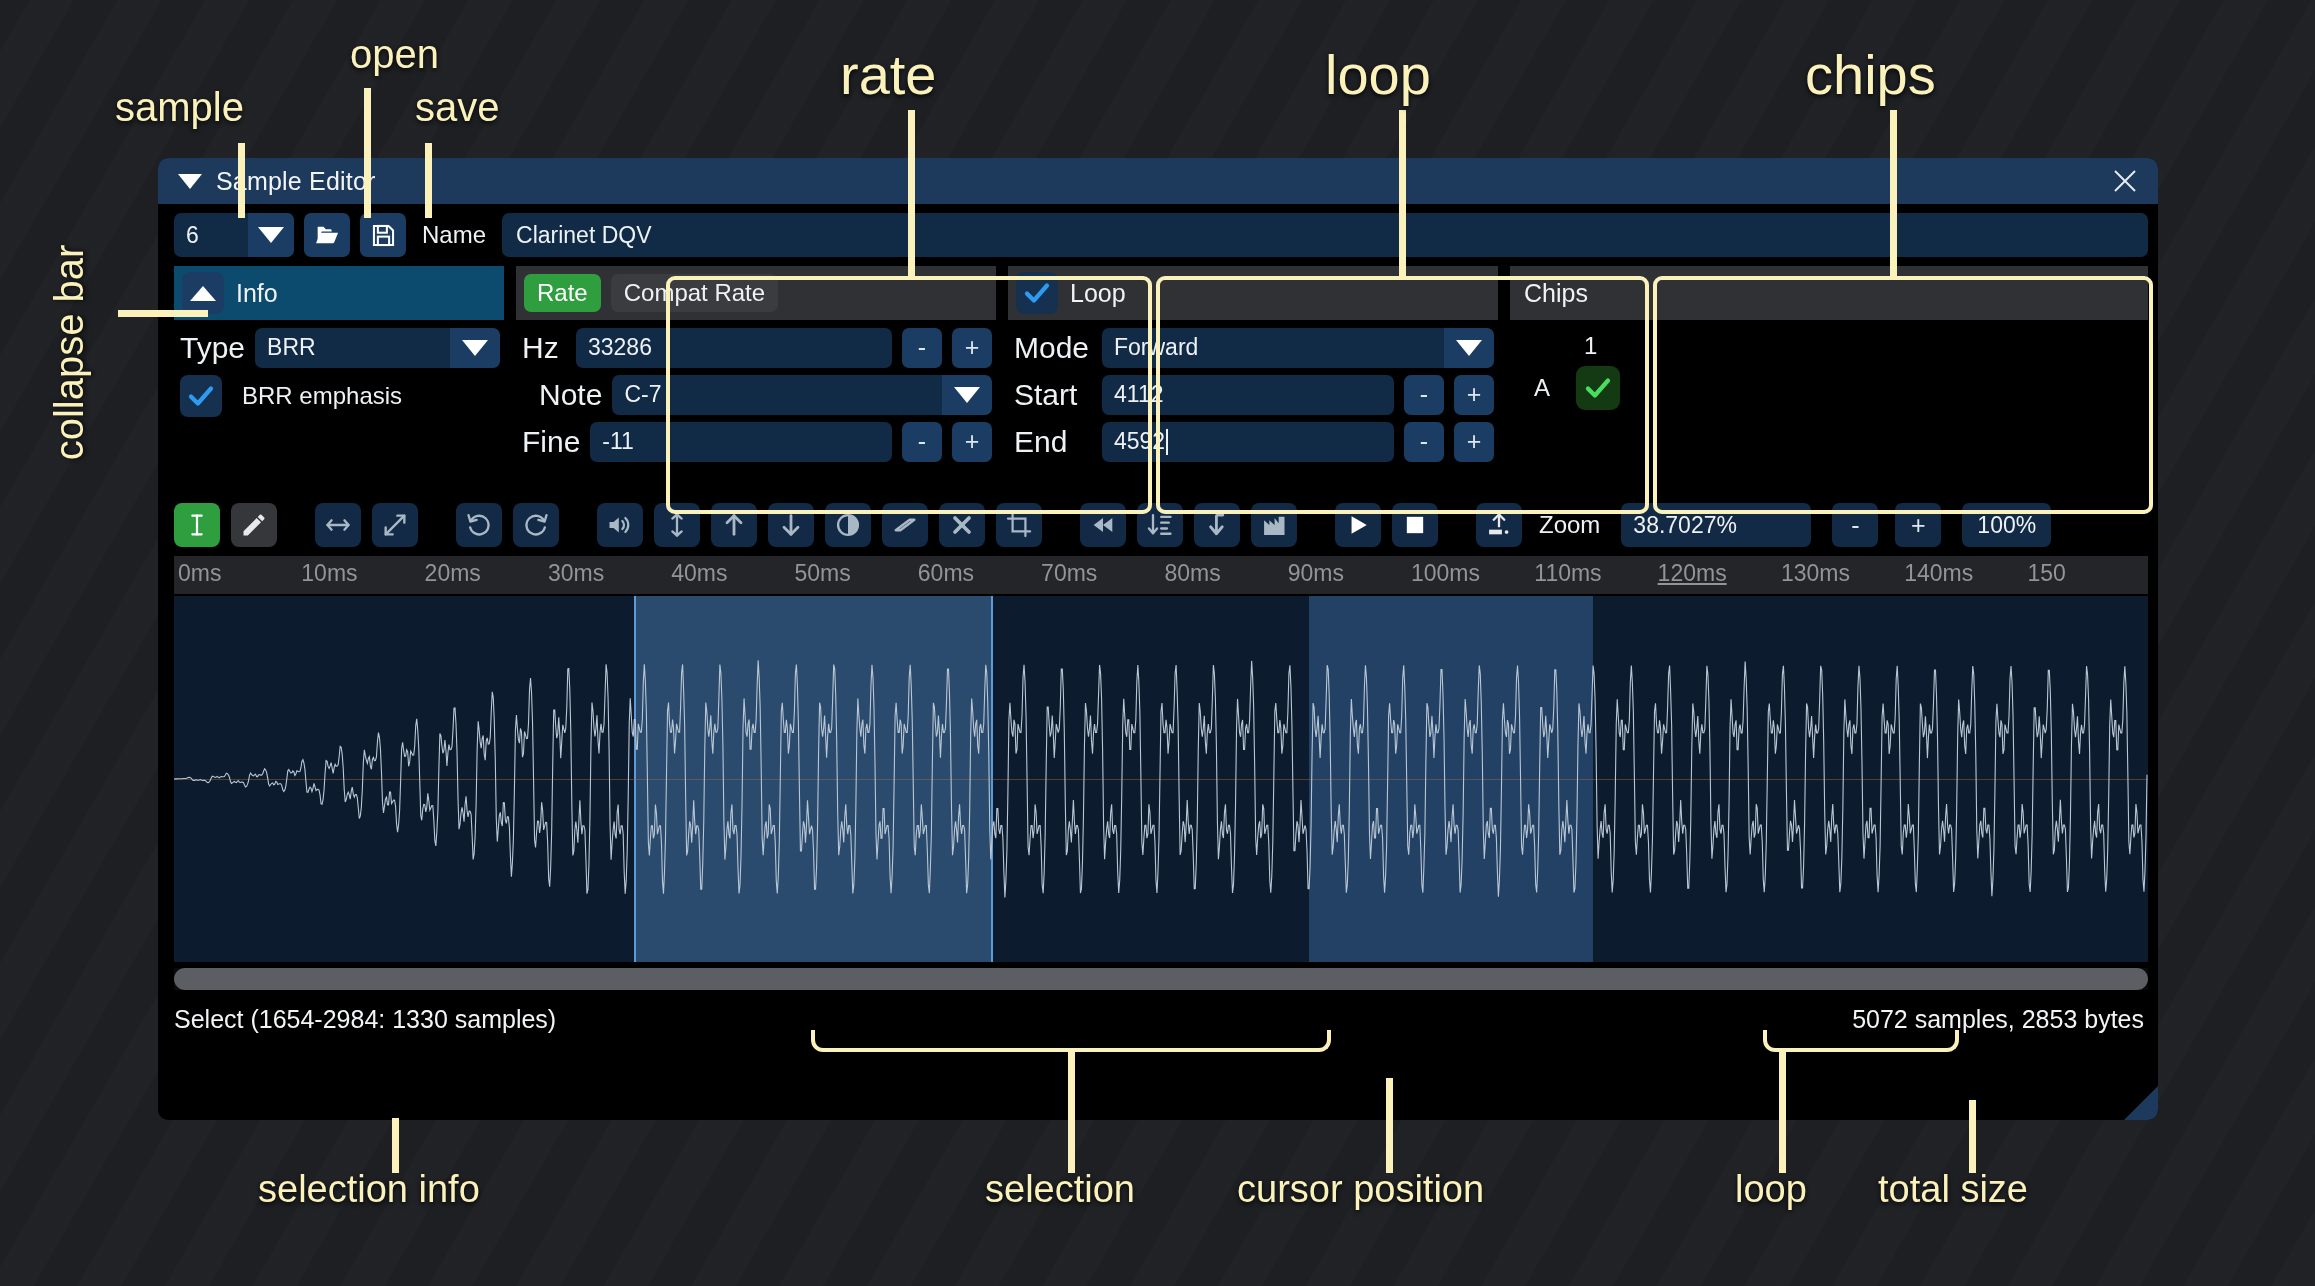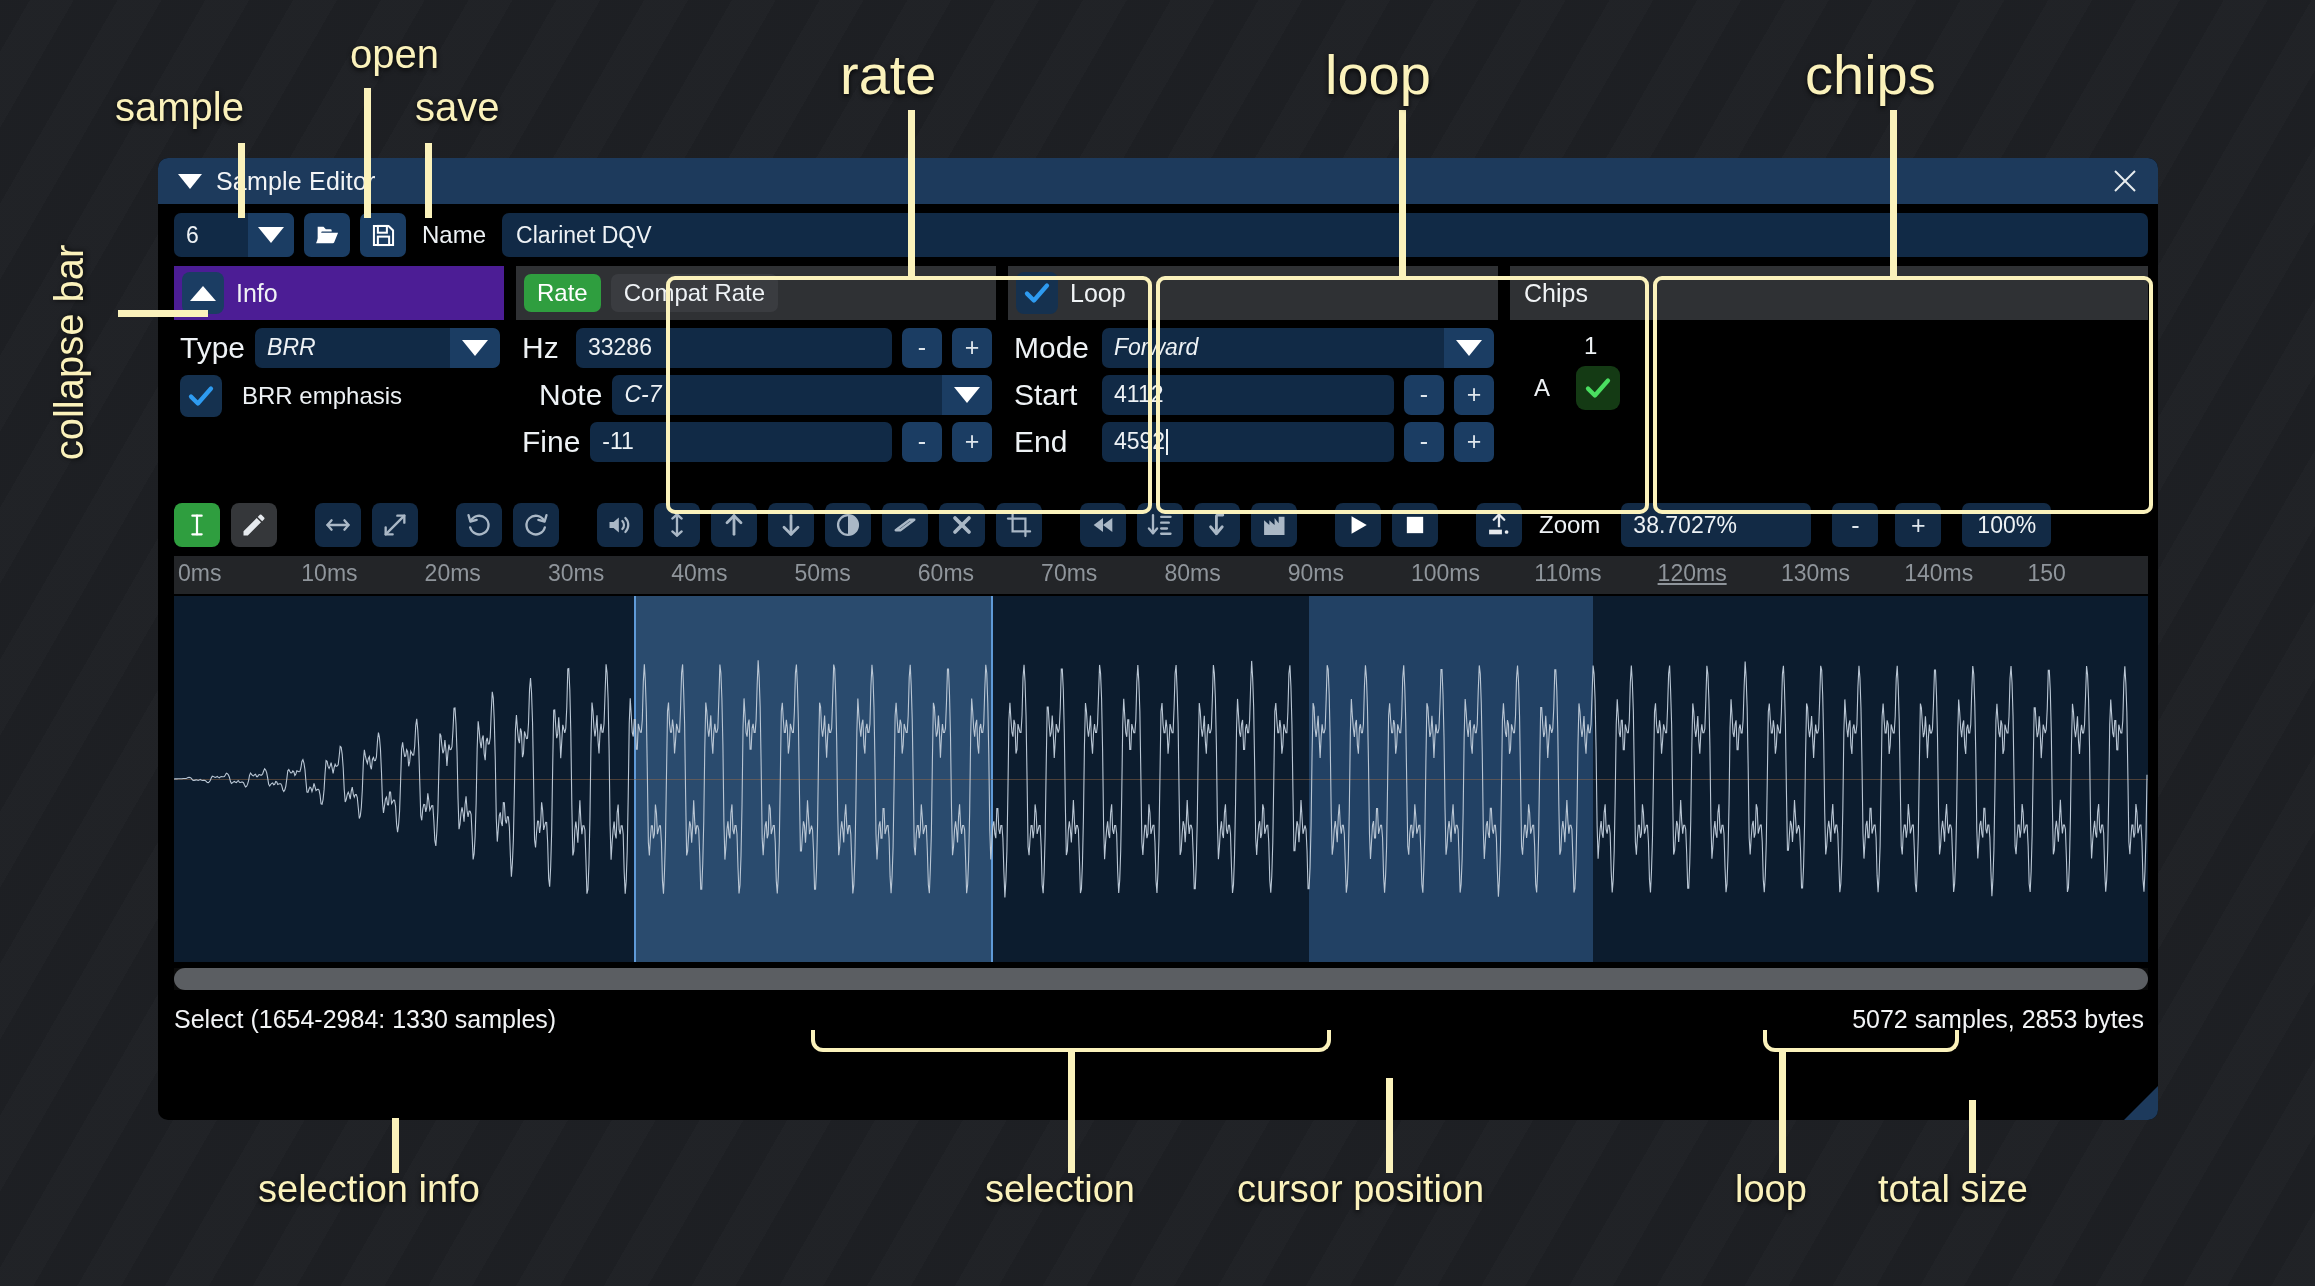--- a/index.html
+++ b/index.html
@@ -103,21 +103,21 @@
   .panel-body { flex: 1; padding: 4px 0 0 0; }
   .fieldrow { display: flex; align-items: center; gap: 10px; height: 47px; padding: 0 4px 0 6px; }
   .fieldrow .lbl { color: #eef2f5; font-size: 30px; min-width: 62px; }
   .field {
     flex: 1; height: 40px;
     background: #112a46; border-radius: 7px;
     display: flex; align-items: center;
     padding-left: 12px; font-size: 23px; color: #eef2f5;
     cursor: text; overflow: hidden; white-space: nowrap;
   }
-  .field.combo { padding-right: 0; cursor: pointer; font-style: italic; }
+  .field.combo { padding-right: 0; cursor: pointer; }
   .field .arrow-box2 {
     margin-left: auto; width: 50px; height: 40px;
     background: #1b3d63; border-radius: 0 7px 7px 0;
     display: flex; align-items: center; justify-content: center;
   }
   .stepbtn {
     width: 40px; height: 40px;
     background: #1b3d63; border-radius: 7px;
     display: flex; align-items: center; justify-content: center;
     color: #dfe6ec; font-size: 25px; cursor: pointer;
@@ -131,21 +131,21 @@
   .chk svg { width: 30px; height: 30px; }
   .caret-up {
     width: 0; height: 0;
     border-left: 13px solid transparent;
     border-right: 13px solid transparent;
     border-bottom: 15px solid #ffffff;
   }
 
   
   #panel-info { width: 330px; }
-  #panel-info .panel-head { background: #4c1d95; }
+  #panel-info .panel-head { background: #0c4a6e; }
   #brr-row { display: flex; align-items: center; gap: 20px; padding: 4px 6px; height: 50px; }
   #brr-row .txt { color: #eef2f5; font-size: 24px; }
 
   
   #panel-rate { width: 480px; }
   #rate-badge {
     background: #2f9e3f; border-radius: 7px;
     color: #fff; font-size: 24px;
     padding: 5px 13px;
   }

